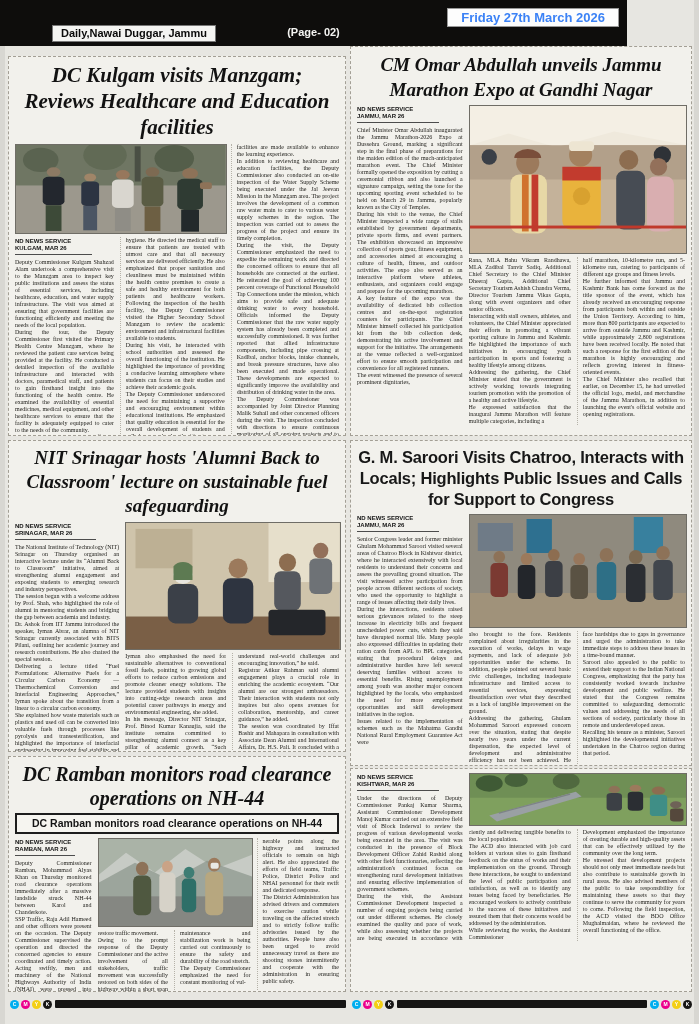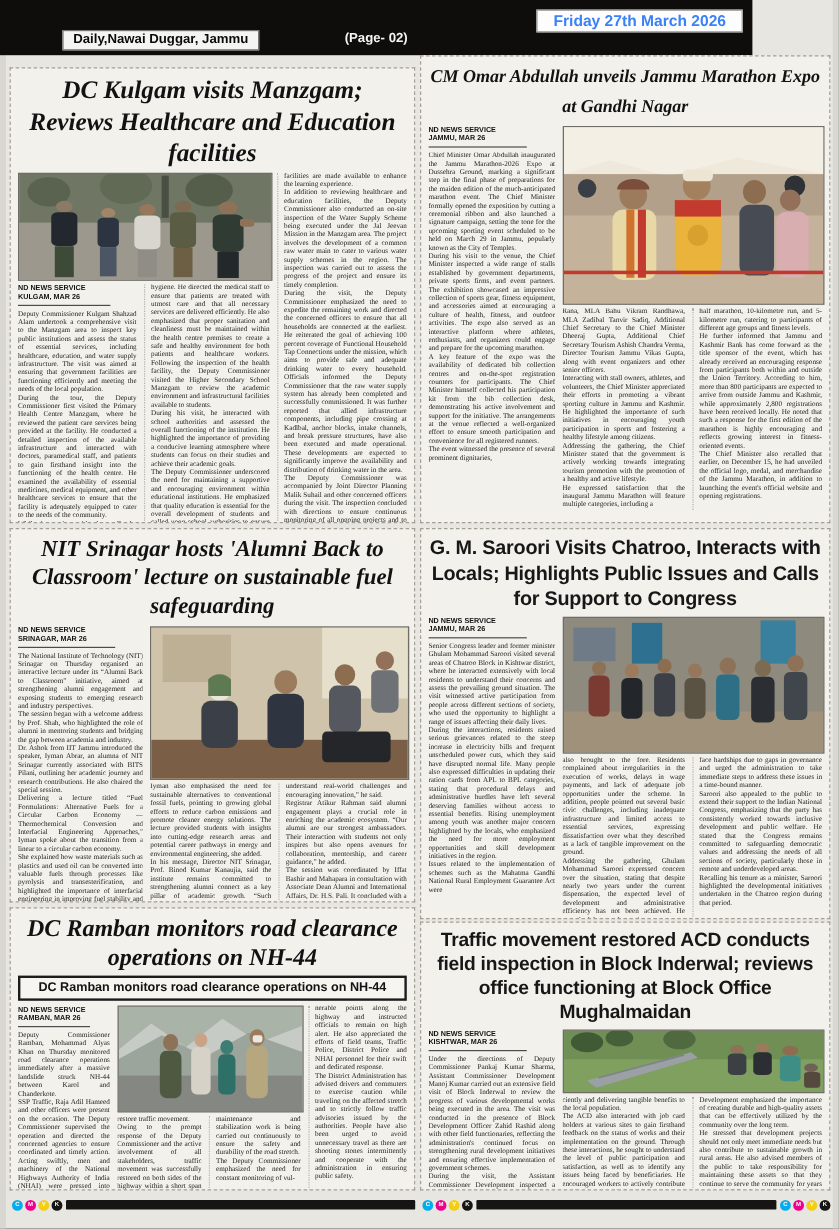--- a/index.html
+++ b/index.html
@@ -90,21 +90,21 @@
         </div>
       </div>
       <div class="col" style="flex:1;border-left:1px dotted #b5b2a8;padding-left:5px">facilities are made available to enhance the learning experience.
 In addition to reviewing healthcare and education facilities, the Deputy Commissioner also conducted an on-site inspection of the Water Supply Scheme being executed under the Jal Jeevan Mission in the Manzgam area. The project involves the development of a common raw water main to cater to various water supply schemes in the region. The inspection was carried out to assess the progress of the project and ensure its timely completion.
 During the visit, the Deputy Commissioner emphasized the need to expedite the remaining work and directed the concerned officers to ensure that all households are connected at the earliest. He reiterated the goal of achieving 100 percent coverage of Functional Household Tap Connections under the mission, which aims to provide safe and adequate drinking water to every household. Officials informed the Deputy Commissioner that the raw water supply system has already been completed and successfully commissioned. It was further reported that allied infrastructure components, including pipe crossing at Kadlbal, anchor blocks, intake channels, and break pressure structures, have also been executed and made operational. These developments are expected to significantly improve the availability and distribution of drinking water in the area.
 The Deputy Commissioner was accompanied by Joint Director Planning Malik Suhail and other concerned officers during the visit. The inspection concluded with directions to ensure continuous monitoring of all ongoing projects and to maintain a high standard of service delivery across all sectors, reaffirming the administration's commitment to public welfare and development.</div>
     </div>
   </article>
 
   <article class="article" style="left:350px;top:46px;width:342px;height:390px">
-    <h1 class="hl-serif" style="font-size:15px;line-height:25px;margin:1px 0 3px">CM Omar Abdullah unveils Jammu Marathon Expo at Gandhi Nagar</h1>
+    <h1 class="hl-serif" style="font-size:19px;line-height:25px;margin:1px 0 3px">CM Omar Abdullah unveils Jammu Marathon Expo at Gandhi Nagar</h1>
     <div class="bodyrow" style="height:320px">
       <div class="stack col" style="flex:1">
         <div class="byline"><span>ND NEWS SERVICE</span><br><span>JAMMU, MAR 26</span></div>
         <div class="col">Chief Minister Omar Abdullah inaugurated the Jammu Marathon-2026 Expo at Dussehra Ground, marking a significant step in the final phase of preparations for the maiden edition of the much-anticipated marathon event. The Chief Minister formally opened the exposition by cutting a ceremonial ribbon and also launched a signature campaign, setting the tone for the upcoming sporting event scheduled to be held on March 29 in Jammu, popularly known as the City of Temples.
 During his visit to the venue, the Chief Minister inspected a wide range of stalls established by government departments, private sports firms, and event partners. The exhibition showcased an impressive collection of sports gear, fitness equipment, and accessories aimed at encouraging a culture of health, fitness, and outdoor activities. The expo also served as an interactive platform where athletes, enthusiasts, and organizers could engage and prepare for the upcoming marathon.
 A key feature of the expo was the availability of dedicated bib collection centres and on-the-spot registration counters for participants. The Chief Minister himself collected his participation kit from the bib collection desk, demonstrating his active involvement and support for the initiative. The arrangements at the venue reflected a well-organized effort to ensure smooth participation and convenience for all registered runners.
 The event witnessed the presence of several prominent dignitaries,</div>
       </div>
       <div class="stack" style="flex:2.05">
         <svg class="photo" style="height:150px" viewBox="0 0 225 150" preserveAspectRatio="none">
@@ -263,21 +263,20 @@
           <div class="col" style="border-left:1px dotted #b5b2a8;padding-left:5px">maintenance and stabilization work is being carried out continuously to ensure the safety and durability of the road stretch.
 The Deputy Commissioner emphasized the need for constant monitoring of vul-</div>
         </div>
       </div>
       <div class="col" style="flex:1;border-left:1px dotted #b5b2a8;padding-left:5px">nerable points along the highway and instructed officials to remain on high alert. He also appreciated the efforts of field teams, Traffic Police, District Police and NHAI personnel for their swift and dedicated response.
 The District Administration has advised drivers and commuters to exercise caution while traveling on the affected stretch and to strictly follow traffic advisories issued by the authorities. People have also been urged to avoid unnecessary travel as there are shooting stones intermittently and cooperate with the administration in ensuring public safety.</div>
     </div>
   </article>
 
   <article class="article" style="left:350px;top:768px;width:342px;height:224px">
-    <h1 class="hl-sans" style="font-size:16px;line-height:20px;margin:1px 0 4px">Traffic movement restored ACD conducts field inspection in Block Inderwal; reviews office functioning at Block Office Mughalmaidan</h1>
     <div class="bodyrow" style="height:168px">
       <div class="stack col" style="flex:1">
         <div class="byline"><span>ND NEWS SERVICE</span><br><span>KISHTWAR, MAR 26</span></div>
         <div class="col">Under the directions of Deputy Commissioner Pankaj Kumar Sharma, Assistant Commissioner Development Manoj Kumar carried out an extensive field visit of Block Inderwal to review the progress of various developmental works being executed in the area. The visit was conducted in the presence of Block Development Officer Zahid Rashid along with other field functionaries, reflecting the administration's continued focus on strengthening rural development initiatives and ensuring effective implementation of government schemes.
 During the visit, the Assistant Commissioner Development inspected a number of ongoing projects being carried out under different schemes. He closely examined the quality and pace of work, while also assessing whether the projects are being executed in accordance with approved guidelines. The inspection aimed at ensuring that developmental activities are progressing effi-</div>
       </div>
       <div class="stack" style="flex:2.05">
         <svg class="photo" style="height:86px" viewBox="0 0 225 86" preserveAspectRatio="none">
           <rect width="225" height="86" fill="#7fa05e"></rect>
           <rect width="225" height="40" fill="#6f8f55"></rect>

